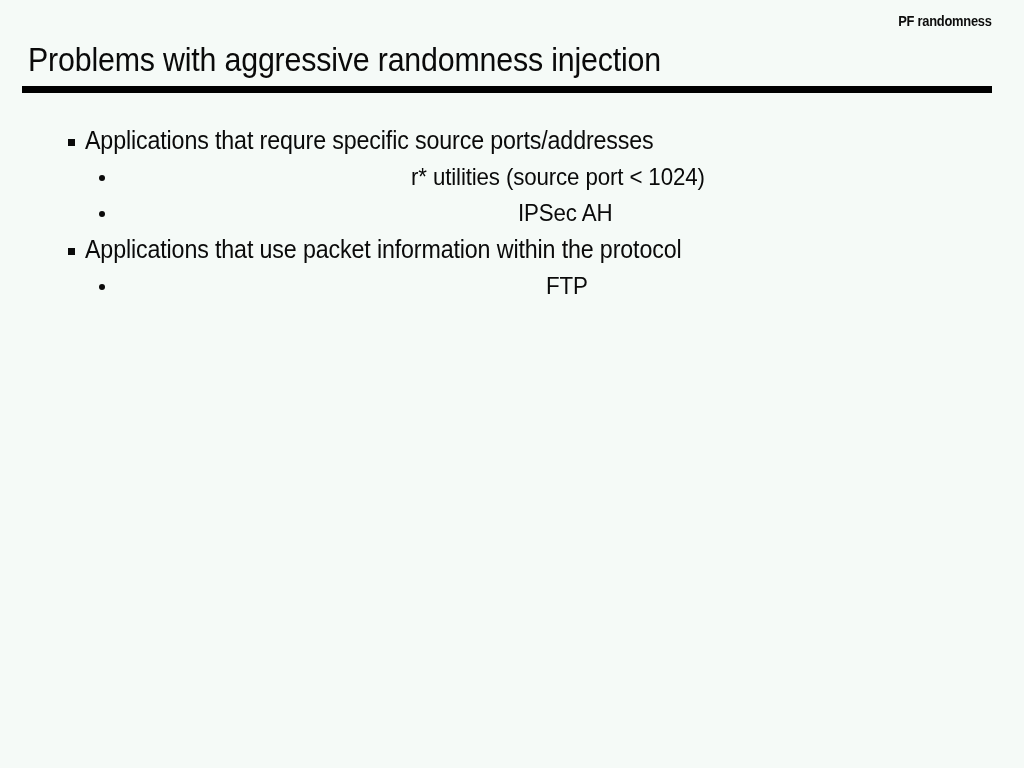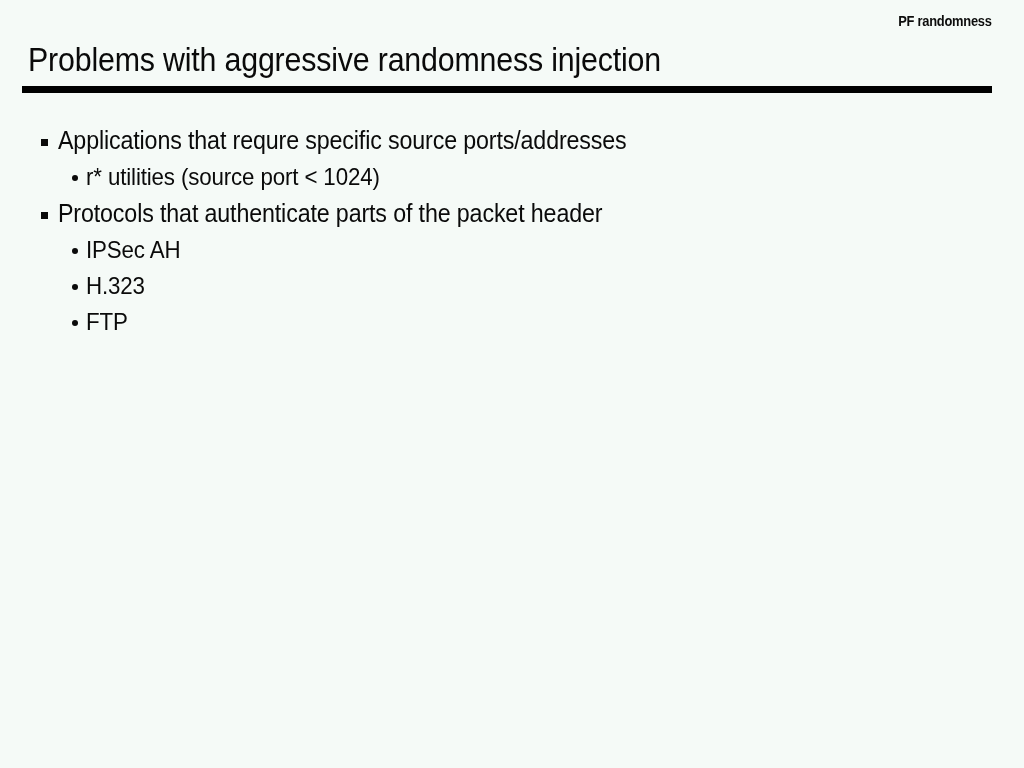--- a/index.html
+++ b/index.html
@@ -64,20 +64,21 @@
     position: absolute;
     left: 0;
     top: 122px;
     width: 1024px;
   }
 
   .bullet-row {
     position: relative;
     display: block;
     white-space: nowrap;
+    margin-left: 27px;
   }
 
   
   .lvl1 {
     height: 37px;
     padding-left: 58px;
     font-family: "Liberation Sans", sans-serif;
     font-size: 25px;
     line-height: 37px;
     color: #0a0a0a;
@@ -99,20 +100,21 @@
 
   
   .lvl2 {
     height: 36px;
     padding-left: 86px;
     font-family: "Liberation Sans", sans-serif;
     font-size: 24px;
     line-height: 36px;
     color: #0a0a0a;
     letter-spacing: -0.15px;
+    text-align: center;
   }
   .lvl2 .marker {
     position: absolute;
     left: 72px;
     top: 16px;
     width: 6px;
     height: 6px;
     background: #0a0a0a;
     border-radius: 50%;
   }
@@ -129,19 +131,18 @@
 
   <div class="running-head">PF randomness</div>
 
   <div class="slide-title">Problems with aggressive randomness injection</div>
 
   <div class="title-rule"></div>
 
   <div class="body-area">
       <div class="bullet-row lvl1"><span class="marker"></span><span class="txt">Applications that requre specific source ports/addresses</span></div>
       <div class="bullet-row lvl2"><span class="marker"></span><span class="txt">r* utilities (source port &lt; 1024)</span></div>
-      <div class="bullet-row lvl1"><span class="marker"></span><span class="txt">Protocols that authenticate parts of the packet header</span></div>
       <div class="bullet-row lvl2"><span class="marker"></span><span class="txt">IPSec AH</span></div>
-      <div class="bullet-row lvl2"><span class="marker"></span><span class="txt">H.323</span></div>
+      <div class="bullet-row lvl1"><span class="marker"></span><span class="txt">Applications that use packet information within the protocol</span></div>
       <div class="bullet-row lvl2"><span class="marker"></span><span class="txt">FTP</span></div>
     </div>
 
 </div>
 
 </body></html>

